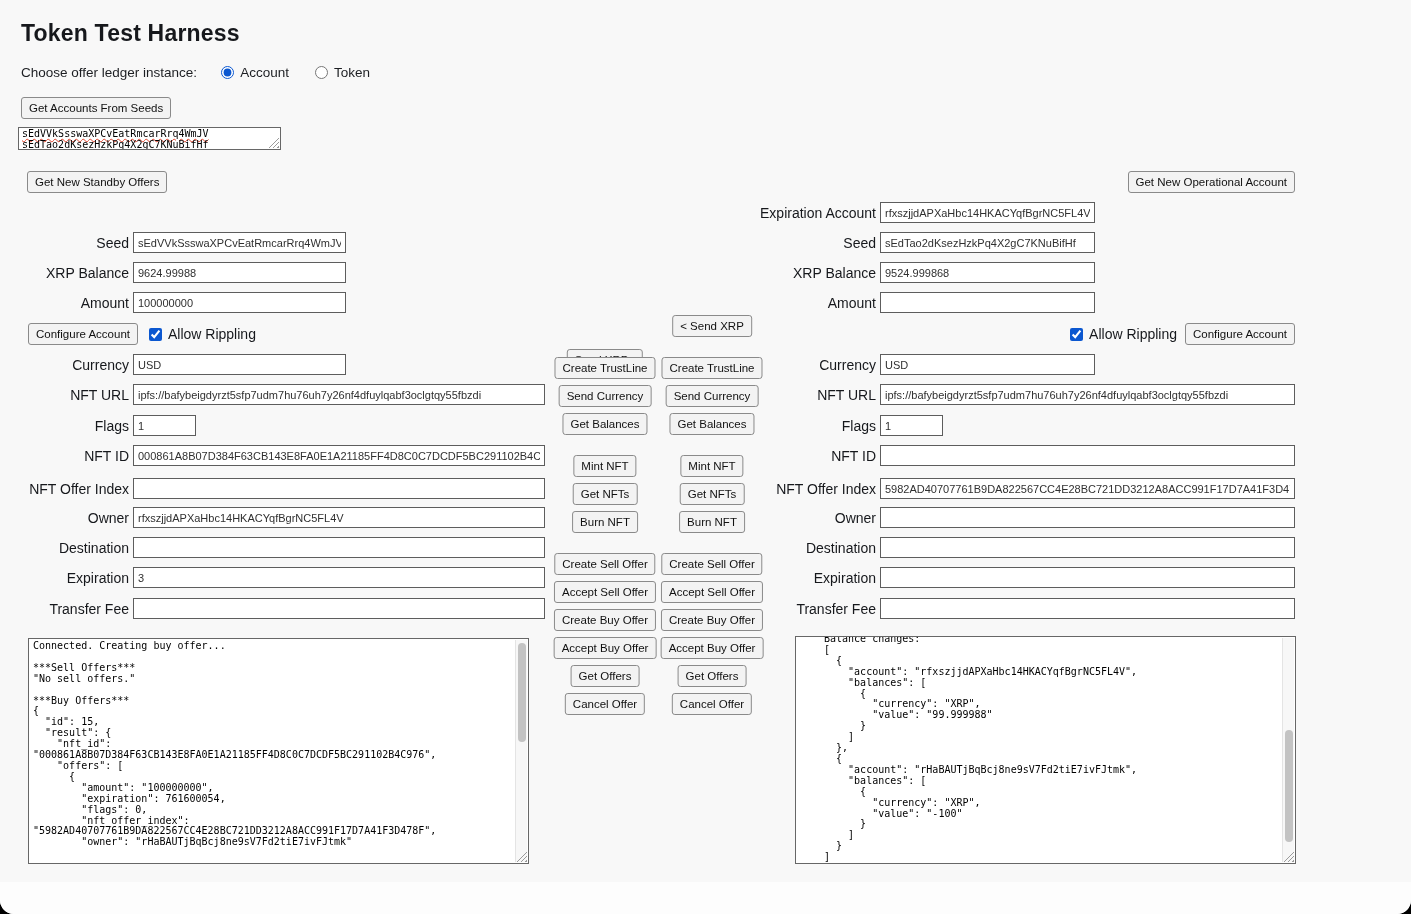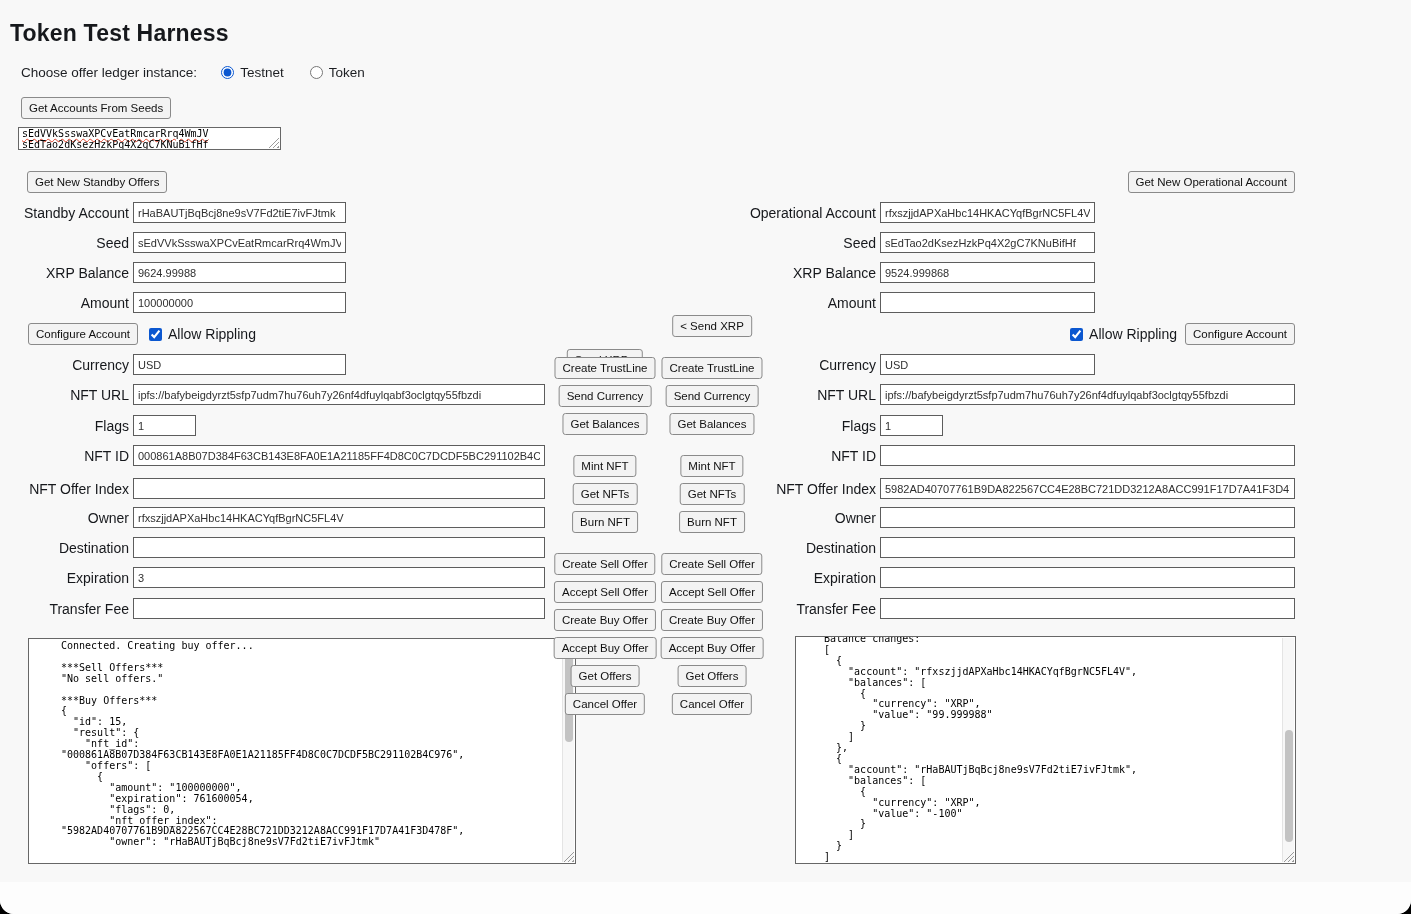--- a/index.html
+++ b/index.html
@@ -5,21 +5,21 @@
   * { box-sizing: border-box; }
   html,body { margin:0; padding:0; }
   body { background:#000; font-family:"Liberation Sans", sans-serif; }
   .page {
     position:relative; width:1411px; height:914px;
     background:#f8f8f8; overflow:hidden;
     border-radius:0 0 14px 14px;
   }
   .bottom-strip { position:absolute; left:0; right:0; bottom:0; height:32px; background:#fdfdfd; }
 
-  .title { position:absolute; left:10px; top:20px; font-size:23px; font-weight:700; color:#16181c; letter-spacing:.2px; }
+  .title { position:absolute; left:21px; top:20px; font-size:23px; font-weight:700; color:#16181c; letter-spacing:.2px; }
 
   .ledger-row { position:absolute; left:21px; top:63px; height:18px; display:flex; align-items:center; font-size:13.5px; color:#1c1e22; }
   .ledger-prompt { margin-right:24px; }
   .radio { width:13px; height:13px; margin:0 6px 0 0; accent-color:#0b57d0; }
   .radio-label { margin-right:26px; }
 
   .btn {
     position:absolute; background:#f3f3f3; border:1px solid #8a8a8a; border-radius:3px;
     font-family:"Liberation Sans", sans-serif; font-size:11.5px; color:#111;
     padding:3px 7px; line-height:1.25; white-space:nowrap; height:22px;
@@ -68,39 +68,35 @@
 </head>
 <body>
 
 <div class="page">
 
   <div class="title">Token Test Harness</div>
 
   <div class="ledger-row">
     <span class="ledger-prompt">Choose offer ledger instance:</span>
     <input type="radio" name="ledger" class="radio" checked="checked" style="">
-    <span class="radio-label">Testnet</span>
+    <span class="radio-label">Account</span>
     <input type="radio" name="ledger" class="radio" style="">
     <span class="radio-label">Token</span>
   </div>
 
   <button class="btn" style="left:21px; top:97px;text-align:right;">Get Accounts From Seeds</button>
 
   <div class="textbox seeds-box mono">
     <span class="misspell">sEdVVkSsswaXPCvEatRmcarRrq4WmJV</span>
     <span class="misspell">sEdTao2dKsezHzkPq4X2gC7KNuBifHf</span>
     <span class="grip"></span>
   </div>
 
   <button class="btn" style="left:27px; top:171px;">Get New Standby Offers</button>
 
-  <div class="field-row" style="left:2px; top:202px;">
-    <label class="lbl-l">Standby Account</label>
-    <input class="inp w-narrow" value="rHaBAUTjBqBcj8ne9sV7Fd2tiE7ivFJtmk" style="">
-  </div>
   <div class="field-row" style="left:2px; top:232px;">
     <label class="lbl-l">Seed</label>
     <input class="inp w-narrow" value="sEdVVkSsswaXPCvEatRmcarRrq4WmJV" style="">
   </div>
   <div class="field-row" style="left:2px; top:262px;">
     <label class="lbl-l">XRP Balance</label>
     <input class="inp w-narrow" value="9624.99988" style="">
   </div>
   <div class="field-row" style="left:2px; top:292px;">
     <label class="lbl-l">Amount</label>
@@ -143,21 +139,21 @@
   </div>
   <div class="field-row" style="left:2px; top:567px;">
     <label class="lbl-l">Expiration</label>
     <input class="inp w-wide" value="3" style="">
   </div>
   <div class="field-row" style="left:2px; top:598px;">
     <label class="lbl-l">Transfer Fee</label>
     <input class="inp w-wide" style="">
   </div>
 
-  <div class="textbox results mono" style="left:28px; top:638px; width:548px; height:226px;padding-left:28px;">
+  <div class="textbox results mono" style="left:28px; top:638px; width:501px; height:226px;">
     <pre>Connected. Creating buy offer...
 
 ***Sell Offers***
 "No sell offers."
 
 ***Buy Offers***
 {
   "id": 15,
   "result": {
     "nft_id":
@@ -204,21 +200,21 @@
     <button class="btn" style="top:266px;">Accept Sell Offer</button>
     <button class="btn" style="top:294px;">Create Buy Offer</button>
     <button class="btn" style="top:322px;">Accept Buy Offer</button>
     <button class="btn" style="top:350px;">Get Offers</button>
     <button class="btn" style="top:378px;">Cancel Offer</button>
   </div>
 
   <button class="btn" style="right:116px; top:171px;">Get New Operational Account</button>
 
   <div class="field-row" style="left:640px; top:202px;">
-    <label class="lbl-r">Operational Account</label>
+    <label class="lbl-r">Expiration Account</label>
     <input class="inp w-narrow-r" value="rfxszjjdAPXaHbc14HKACYqfBgrNC5FL4V" style="">
   </div>
   <div class="field-row" style="left:640px; top:232px;">
     <label class="lbl-r">Seed</label>
     <input class="inp w-narrow-r" value="sEdTao2dKsezHzkPq4X2gC7KNuBifHf" style="">
   </div>
   <div class="field-row" style="left:640px; top:262px;">
     <label class="lbl-r">XRP Balance</label>
     <input class="inp w-narrow-r" value="9524.999868" style="">
   </div>

